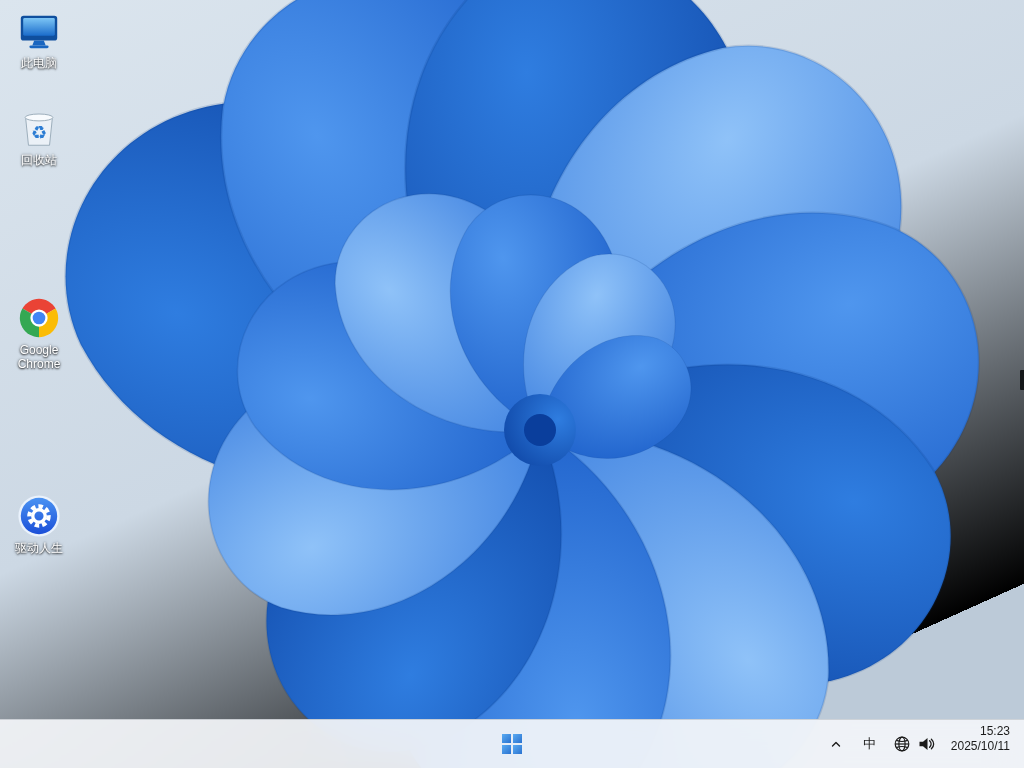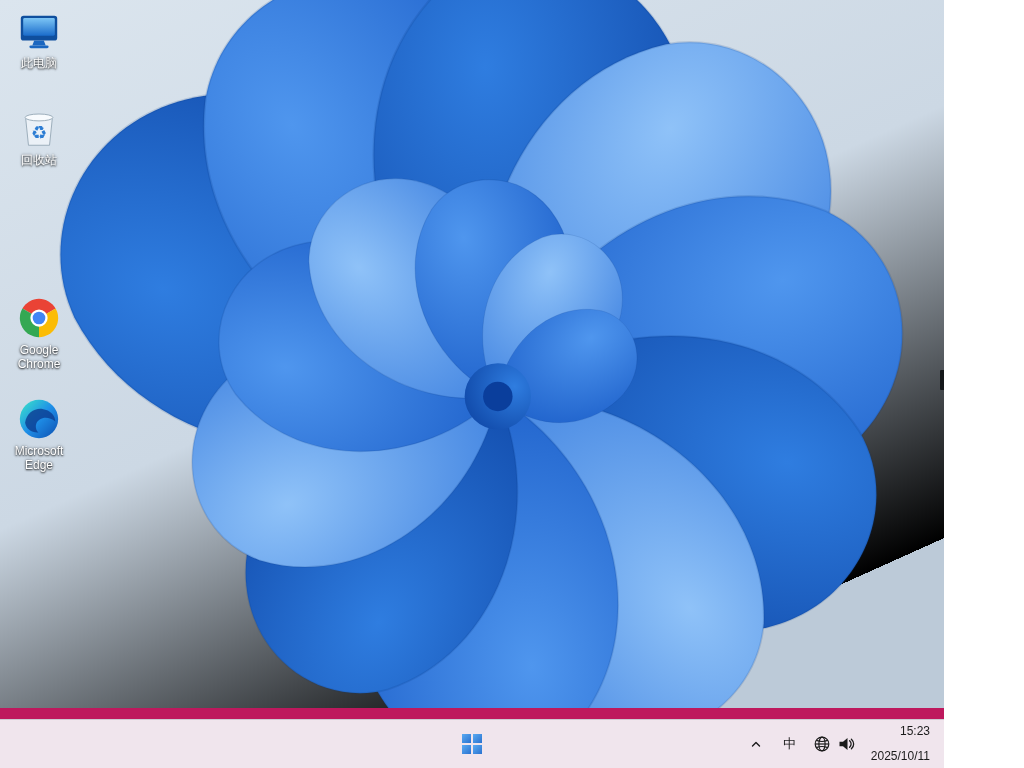--- a/index.html
+++ b/index.html
@@ -1,17 +1,17 @@
 <!DOCTYPE html>
 <html><head>
 <meta charset="utf-8">
 <style>
   html,body{margin:0;padding:0;width:1024px;height:768px;overflow:hidden;
     font-family:"Liberation Sans","DejaVu Sans",sans-serif;}
-  .stage{position:relative;width:944px;height:768px;overflow:hidden;background:#be185d;}
+  .stage{position:relative;width:1024px;height:768px;overflow:hidden;background:#be185d;}
   .wallpaper{position:absolute;inset:0;}
 
   
   .icon-item{position:absolute;left:1px;width:76px;text-align:center;cursor:default;}
   .icon-art{width:46px;height:46px;display:block;margin:0 auto;}
   .icon-label{margin-top:2px;font-size:12px;line-height:14px;color:#ffffff;
     text-shadow:0 1px 2px rgba(0,0,0,.85),0 0 3px rgba(0,0,0,.55);
     word-wrap:break-word;}
 
   
@@ -19,21 +19,21 @@
     background:rgba(243,245,249,0.93);backdrop-filter:blur(18px);
     border-top:1px solid rgba(120,130,140,0.28);}
   .start-button{position:absolute;left:50%;top:4px;transform:translateX(-50%);
     width:40px;height:40px;border-radius:5px;display:flex;align-items:center;
     justify-content:center;}
   .tray{position:absolute;right:6px;top:0;bottom:0;display:flex;align-items:center;}
   .tray-btn{height:40px;min-width:26px;padding:0 4px;border-radius:4px;display:flex;
     align-items:center;justify-content:center;color:#1b1b1b;}
   .ime-label{font-size:13px;color:#1b1b1b;}
   .tray-group{display:flex;align-items:center;gap:6px;padding:0 6px;height:40px;border-radius:4px;}
-  .clock{display:flex;flex-direction:column;align-items:flex-end;justify-content:space-between;
+  .clock{display:flex;flex-direction:column;align-items:flex-end;justify-content:flex-start;
     padding:0 8px 0 10px;height:40px;border-radius:4px;font-size:12px;line-height:15px;color:#1b1b1b;}
 
   .cursor-artifact{position:absolute;right:0;top:370px;width:4px;height:20px;
     background:#15171a;border-radius:1px 0 0 1px;}
 </style>
 </head>
 <body>
 
 <div class="stage">
 
@@ -115,35 +115,36 @@
         <path d="M0 0 L-17.32 -10 A20 20 0 0 1 17.32 -10 Z" fill="#ea4335"></path>
         <path d="M0 0 L17.32 -10 A20 20 0 0 1 0 20 Z" fill="#fbbc05"></path>
         <path d="M0 0 L0 20 A20 20 0 0 1 -17.32 -10 Z" fill="#34a853"></path>
         <circle r="9" fill="#ffffff"></circle>
         <circle r="6.6" fill="#4285f4"></circle>
       </g>
     </svg>
     <div class="icon-label">Google Chrome</div>
   </div>
 
-  <div class="icon-item" style="top:396px">
+
+  <div class="icon-item" style="top:493px">
     <svg class="icon-art" viewBox="0 0 48 48">
       <defs>
-        <linearGradient id="edg" x1="0" y1="0" x2="1" y2="1">
-          <stop offset="0" stop-color="#3be8c8"></stop>
-          <stop offset="0.5" stop-color="#1f8fe8"></stop>
-          <stop offset="1" stop-color="#0d4fb0"></stop>
+        <linearGradient id="drv" x1="0" y1="0" x2="0" y2="1">
+          <stop offset="0" stop-color="#4a92f2"></stop>
+            <stop offset="1" stop-color="#1b4fd8"></stop>
         </linearGradient>
       </defs>
-      <circle cx="24" cy="24" r="20" fill="url(#edg)"></circle>
-      <path d="M9.5 28 C11 17.5 19.5 12.5 27.5 13.5 C36 14.7 41 20.5 41 26.5 C36 22.5 29.5 21.5 24.8 24.4 C20 27.3 19.3 33.5 23.3 38.2 C16 38.5 10.6 34.3 9.5 28 Z" fill="#0c3e93" opacity="0.82"></path>
-    </svg>
-    <div class="icon-label">Microsoft Edge</div>
-  </div>
-
+      <circle cx="24" cy="24" r="21.5" fill="#eaf2fc"></circle>
+      <circle cx="24" cy="24" r="19" fill="url(#drv)"></circle>
+      <circle cx="24" cy="24" r="10" fill="none" stroke="#ffffff" stroke-width="4.5" stroke-dasharray="4.6 3.1"></circle>
+      <circle cx="24" cy="24" r="6.5" fill="none" stroke="#ffffff" stroke-width="3.5"></circle>
+    </svg>
+    <div class="icon-label">驱动人生</div>
+  </div>
 
   <div class="cursor-artifact"></div>
 
   <div class="taskbar">
 
     <div class="start-button">
       <svg width="20" height="20" viewBox="0 0 20 20">
         <defs>
           <linearGradient id="wing" x1="0" y1="0" x2="1" y2="1">
             <stop offset="0" stop-color="#5aabf2"></stop>

